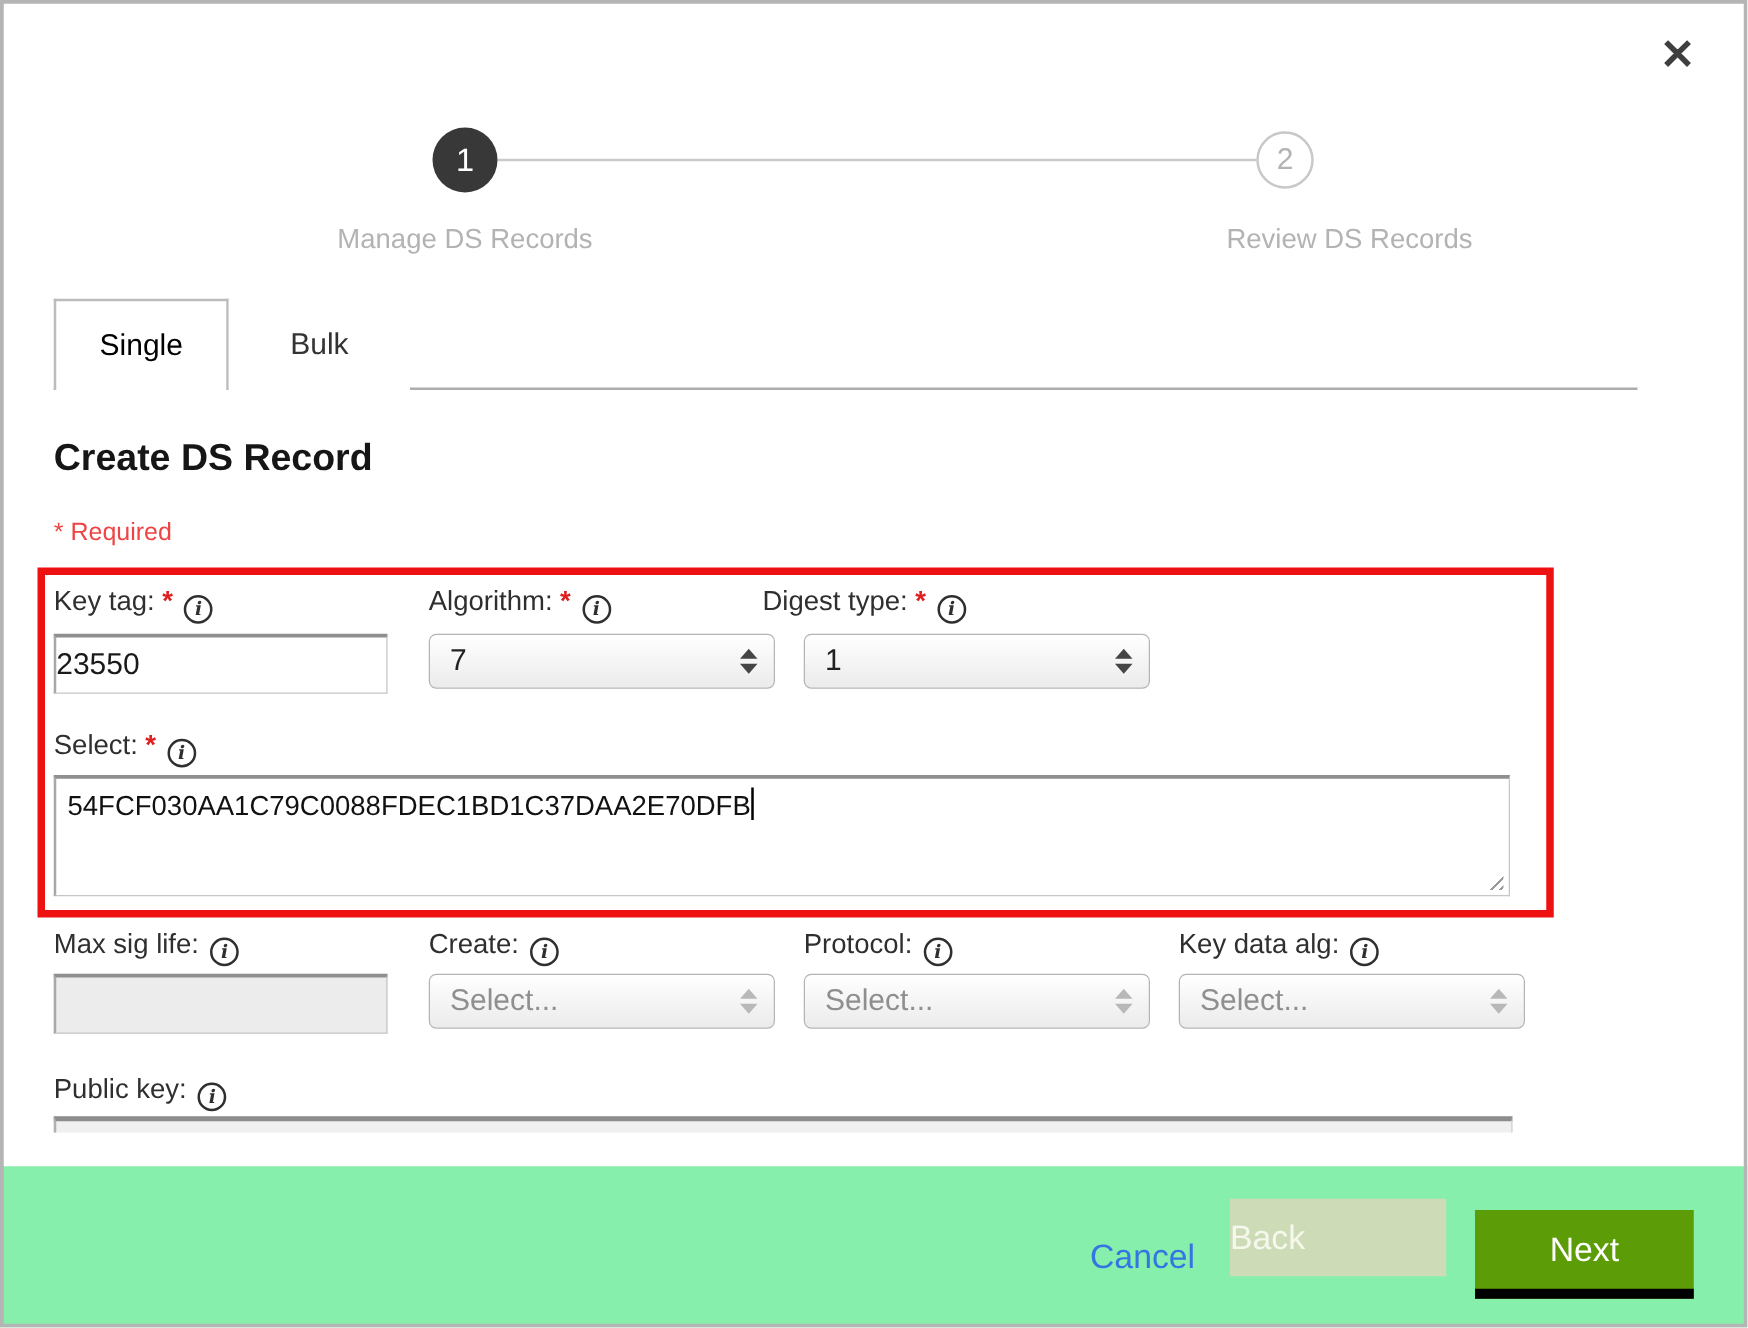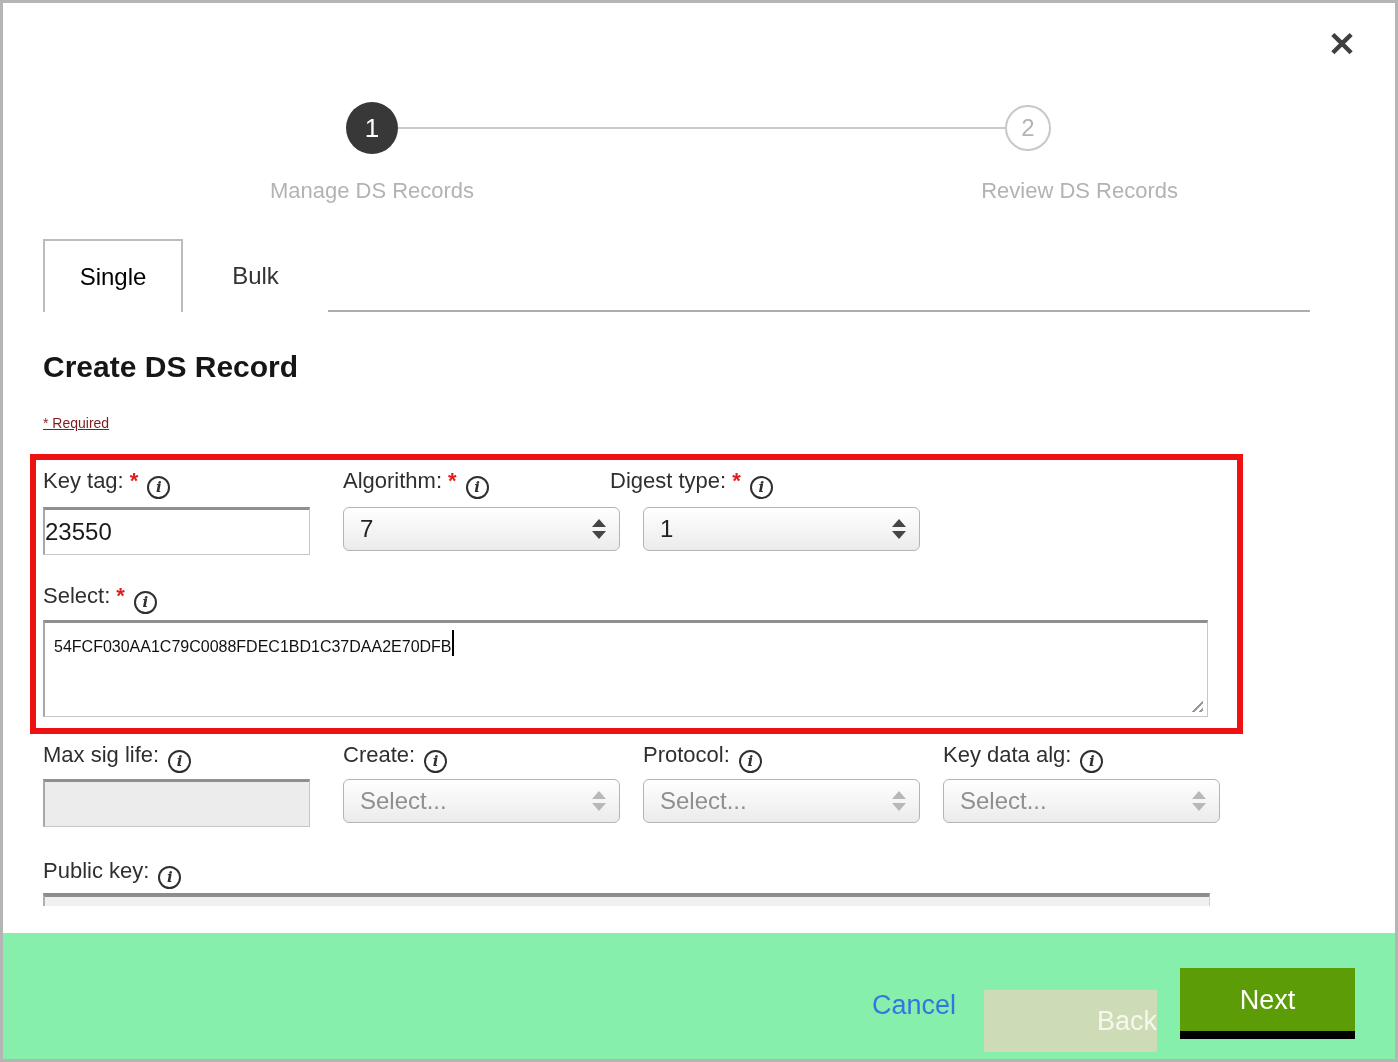--- a/index.html
+++ b/index.html
@@ -40,21 +40,21 @@
     background:#fff; z-index:3;
   }
   .tab-single {
     left:43px; width:140px;
     border:2px solid #bcbcbc; border-bottom:none; color:#000000;
   }
   .tab-bulk { left:183px; width:145px; color:#333333; }
   .tab-line { position:absolute; left:43px; top:310px; width:1267px; height:2px; background:#adadad; z-index:2; }
   
   .page-title { position:absolute; left:43px; top:350px; font-size:30px; font-weight:700; color:#161616; }
-  .required-note { position:absolute; left:43px; top:415px; font-size:14px; color:#7f1d1d;text-decoration:underline; }
+  .required-note { position:absolute; left:43px; top:415px; font-size:20px; color:#ef4444; }
   
   .field-label { position:absolute; font-size:22px; color:#2f2f2f; white-space:nowrap; }
   .req-star { color:#df1f1f; font-weight:700; margin-left:6px; }
   .info-icon {
     display:inline-block; width:23px; height:23px; border:2px solid #2f2f2f; border-radius:50%;
     box-sizing:border-box; margin-left:9px; vertical-align:-4px;
     font-family:"DejaVu Serif", serif; font-style:italic; font-weight:700;
     font-size:15px; line-height:19px; text-align:center; color:#2f2f2f;
   }
   
@@ -78,21 +78,21 @@
   .arr-up { width:0; height:0; border-left:7px solid transparent; border-right:7px solid transparent; border-bottom:8px solid #454545; }
   .arr-down { width:0; height:0; border-left:7px solid transparent; border-right:7px solid transparent; border-top:8px solid #454545; }
   .muted .arr-up { border-bottom-color:#b8b8b8; }
   .muted .arr-down { border-top-color:#b8b8b8; }
   
   .digest-area {
     position:absolute; left:43px; top:620px; width:1165px; height:97px; box-sizing:border-box;
     background:#fff;
     border-top:3px solid #8f8f8f; border-left:2px solid #a8a8a8;
     border-right:1px solid #c6c6c6; border-bottom:1px solid #c6c6c6;
-    font-size:16px; color:#111; padding:7px 9px; cursor:text;
+    font-size:22px; color:#111; padding:7px 9px; cursor:text;
   }
   .caret { display:inline-block; width:2px; height:26px; background:#000; vertical-align:-4px; }
   .resize-handle {
     position:absolute; right:4px; bottom:4px; width:15px; height:15px;
     background:repeating-linear-gradient(135deg, transparent 0 3px, #9a9a9a 3px 5px);
     clip-path:polygon(100% 0, 100% 100%, 0 100%);
   }
   
   .publickey-area {
     position:absolute; left:43px; top:893px; width:1167px; height:13px; box-sizing:border-box;
@@ -103,22 +103,22 @@
   .highlight-box {
     position:absolute; left:30px; top:454px; width:1213px; height:280px;
     border:6px solid #ee1111; box-sizing:border-box; pointer-events:none; z-index:20;
   }
   
   .footer { position:absolute; left:0px; top:933px; width:1398px; height:129px; background:#86efac; }
   .cancel-link {
     position:absolute; left:872px; top:57px; font-size:27px; color:#3575e2; cursor:pointer;
   }
   .back-button {
-    position:absolute; left:984px; top:57px; width:173px; height:62px;
-    background:#cddcb6; color:#f6f8ee; font-size:27px; text-align:right; line-height:62px;
+    position:absolute; left:984px; top:26px; width:173px; height:62px;
+    background:#cddcb6; color:#f6f8ee; font-size:27px; text-align:left; line-height:62px;
     cursor:default;
   }
   .next-button {
     position:absolute; left:1180px; top:35px; width:175px; height:71px; box-sizing:border-box;
     background:#5c9d07; border-bottom:8px solid #000000;
     color:#ffffff; font-size:27px; text-align:center; line-height:64px; cursor:pointer;
   }
 </style>
 </head>
 <body>

